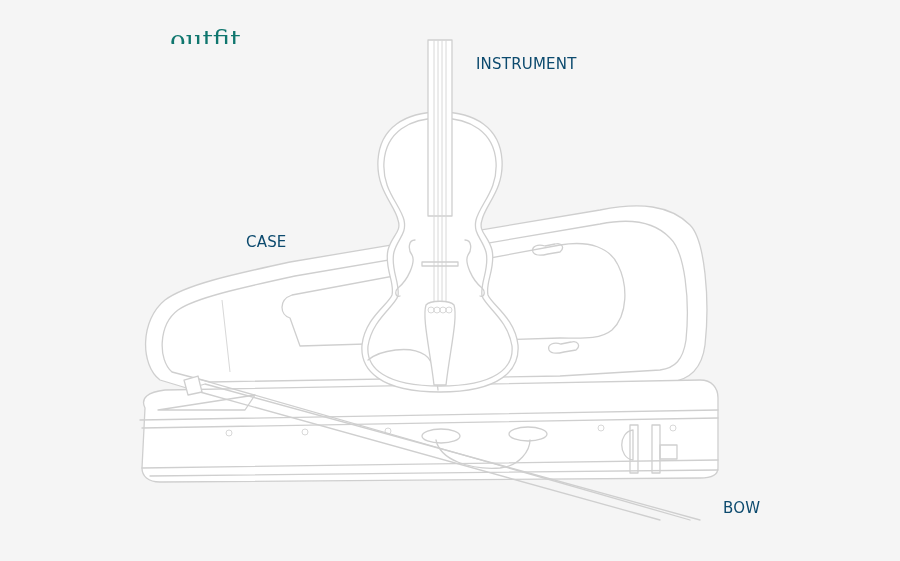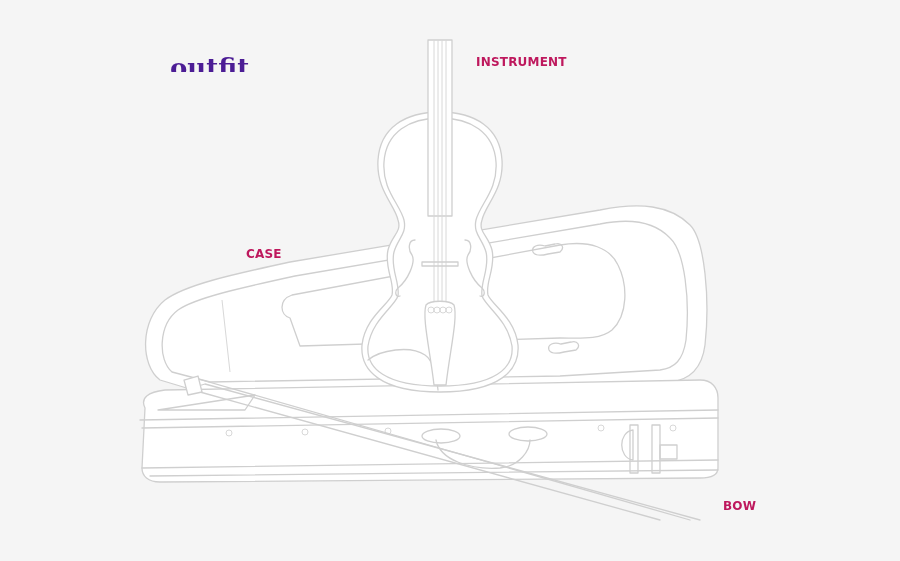--- a/index.html
+++ b/index.html
@@ -5,36 +5,35 @@
   html, body { margin: 0; padding: 0; }
   body {
     width: 900px; height: 561px; overflow: hidden;
     background: #f5f5f5;
     font-family: "DejaVu Sans", "Liberation Sans", sans-serif;
     position: relative;
   }
   #stage { position: absolute; left: 0; top: 0; width: 900px; height: 561px; }
   .label {
     position: absolute;
-    font-size: 12px;
-    color: #be185d;
+    font-size: 15px;
+    color: #0c4a6e;
     letter-spacing: 0.2px;
-    font-weight: bold;
+    font-weight: normal;
   }
   .cut-text {
     position: absolute;
     left: 170px; top: 22px;
     font-family: "DejaVu Serif", "Liberation Serif", serif;
-    font-size: 26px; font-weight: bold;
-    color: #4c1d95;
+    font-size: 26px; font-weight: normal;
+    color: #0f766e;
     height: 22px; overflow: hidden;
     line-height: 8px;
     padding-top: 14px;
     box-sizing: border-box;
-    margin-top: 28px;
   }
   svg .ln { fill: none; stroke: #cfcfcf; stroke-width: 1.3; stroke-linejoin: round; stroke-linecap: round; }
   svg .fw { fill: #ffffff; stroke: #cfcfcf; stroke-width: 1.3; stroke-linejoin: round; }
   svg .thin { fill: none; stroke: #d8d8d8; stroke-width: 1; }
 </style>
 </head>
 <body>
 
 <div id="stage">
 
@@ -104,15 +103,15 @@
 
       <path class="fw" d="M426,305 C430,300 450,300 454,305 C458,318 450,350 446,385 L434,385 C430,350 422,318 426,305 Z"></path>
       <circle class="thin" cx="431" cy="310" r="3"></circle>
       <circle class="thin" cx="437" cy="310" r="3"></circle>
       <circle class="thin" cx="443" cy="310" r="3"></circle>
       <circle class="thin" cx="449" cy="310" r="3"></circle>
     </g>
   </svg>
 
   <div class="label" style="left:476px; top:55px;">INSTRUMENT</div>
-  <div class="label" style="left:246px; top:247px;">CASE</div>
+  <div class="label" style="left:246px; top:233px;">CASE</div>
   <div class="label" style="left:723px; top:499px;">BOW</div>
 </div>
 
 </body></html>

